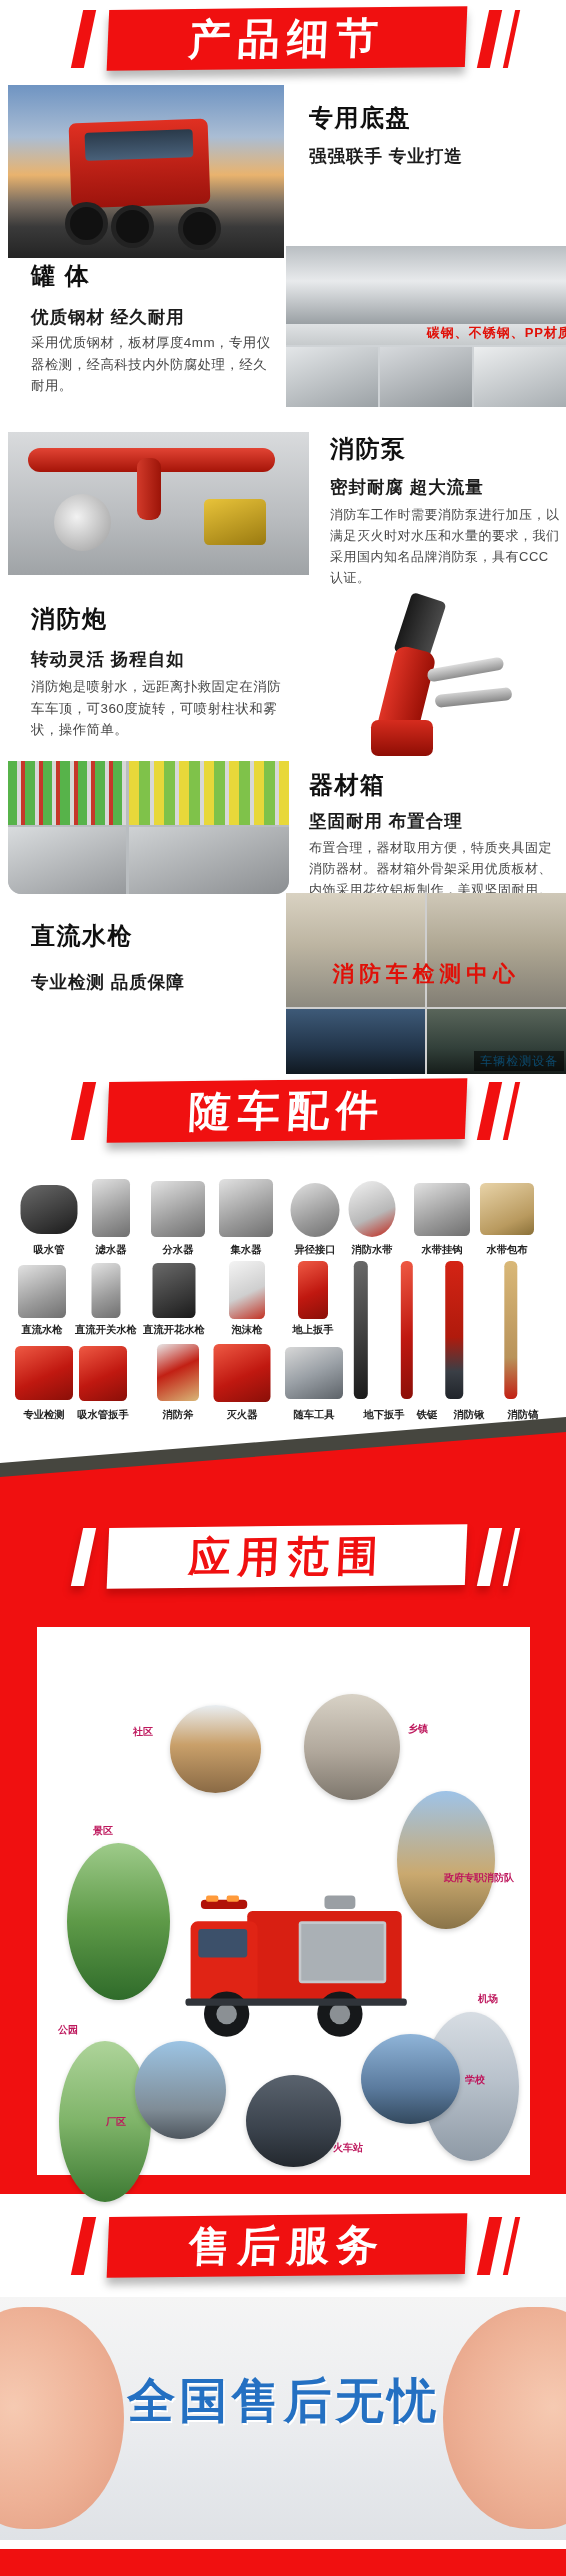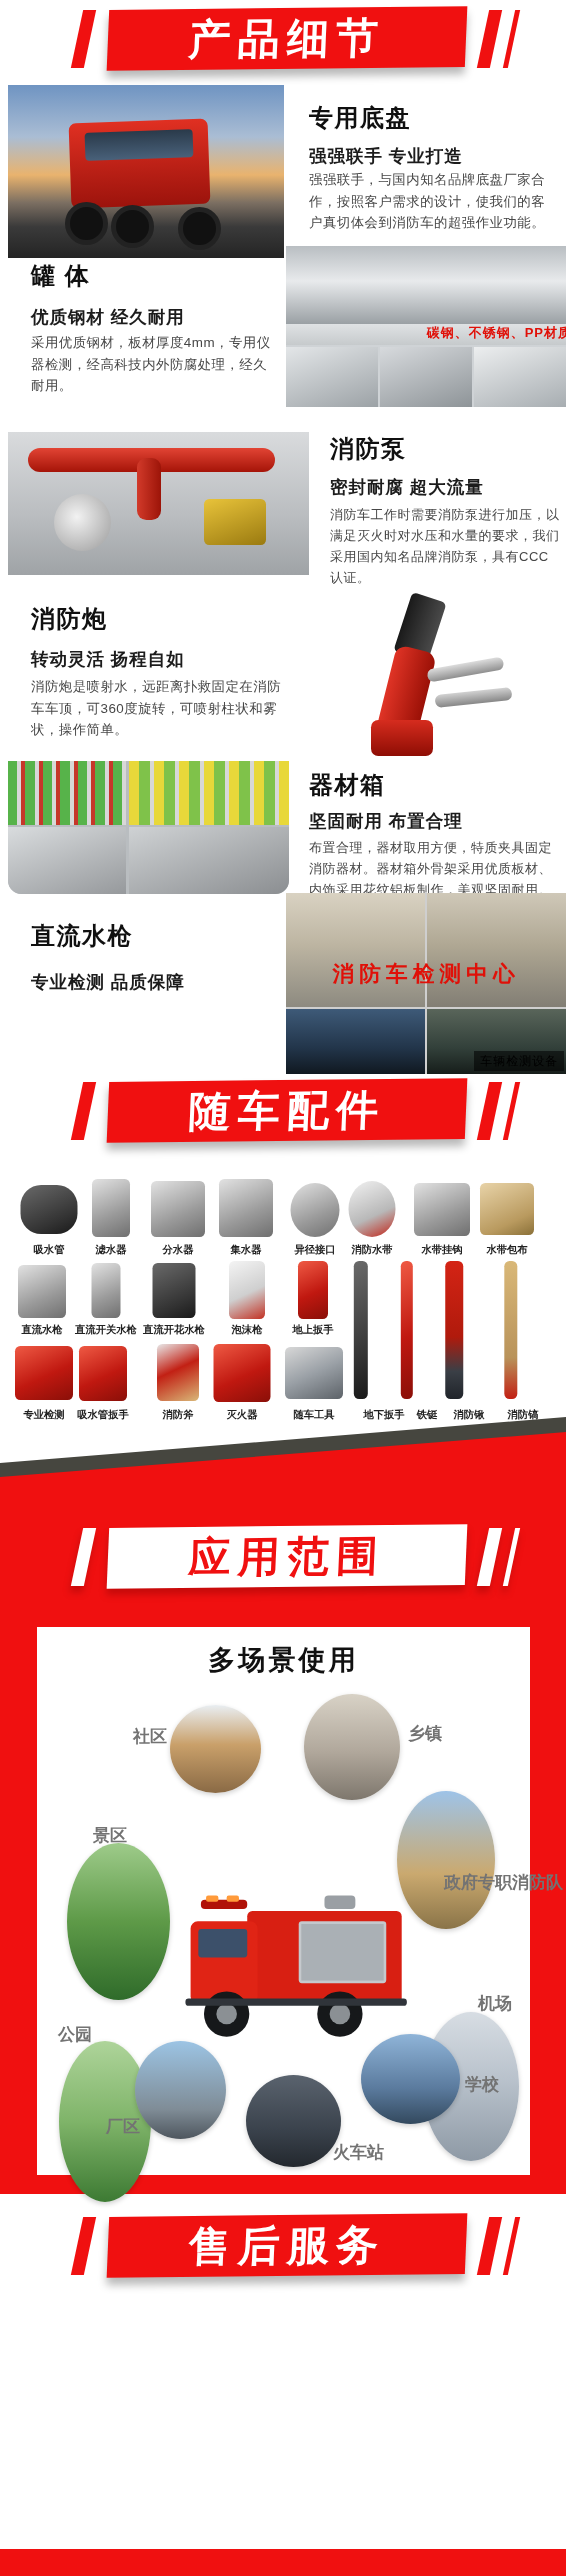--- a/index.html
+++ b/index.html
@@ -16,33 +16,33 @@
               transform:skewX(-3deg) rotate(-0.6deg);box-shadow:0 7.2px 8.2px rgba(0,0,0,.28);
               display:flex;align-items:center;justify-content:center;}
   .banner .bx span{font-size:42px;font-weight:bold;color:#fff;letter-spacing:7.2px;white-space:nowrap;}
   .banner.white .sl,.banner.white .bx{background:#ffffff;box-shadow:0 6.2px 7.2px rgba(120,0,0,.35);}
   .banner.white .bx span{color:#f01010;}
   
   .sec-title{position:absolute;font-size:24px;font-weight:bold;color:#101010;letter-spacing:1.5px;white-space:nowrap;}
   .sec-sub{position:absolute;font-size:17.5px;font-weight:bold;color:#1c1c1c;letter-spacing:1px;white-space:nowrap;}
   .sec-para{position:absolute;font-size:13.4px;color:#474747;line-height:1.62;letter-spacing:0.5px;}
   .photo{position:absolute;overflow:hidden;}
-  .ph-cap{position:absolute;right:2.6px;bottom:2.6px;background:rgba(0,0,0,.55);color:#000000;
+  .ph-cap{position:absolute;right:2.6px;bottom:2.6px;background:rgba(0,0,0,.55);color:#0c4a6e;
           font-size:12px;padding:1.5px 6.2px;letter-spacing:1px;}
   .overlay-red{position:absolute;font-weight:bold;color:#e01008;white-space:nowrap;}
   
   .part{position:absolute;border-radius:5.2px;transform:translateX(-50%);
         background:linear-gradient(155deg,#e2e2e2 0%,#9a9a9a 60%,#6f6f6f 100%);}
   .part.red{background:linear-gradient(155deg,#ef5a44 0%,#c01810 55%,#8a0f08 100%);}
   .part.dark{background:linear-gradient(155deg,#6a6a6a 0%,#333 70%,#191919 100%);}
   .part.tan{background:linear-gradient(155deg,#e8d3a8 0%,#b99a5f 70%,#8a7038 100%);}
   .plabel{position:absolute;transform:translateX(-50%);font-size:10.3px;font-weight:bold;color:#222;white-space:nowrap;}
   
   .scene{position:absolute;border-radius:50%;box-shadow:0 2.1px 5.2px rgba(0,0,0,.18);}
-  .scene-label{position:absolute;font-size:17px;font-weight:bold;color:#737373;white-space:nowrap;}
+  .scene-label{position:absolute;font-size:10px;font-weight:bold;color:#be185d;white-space:nowrap;}
   .badge-sub{position:absolute;font-size:11.3px;color:#ffe9e9;letter-spacing:0.5px;white-space:nowrap;}
 </style>
 </head>
 <body>
 
 <div id="page">
 
   <div class="banner" style="top:7.7px">
     <i class="sl l"></i>
     <div class="bx">
@@ -54,21 +54,20 @@
 
   <div class="photo" style="left:7.7px;top:85px;width:276px;height:173px;background:linear-gradient(180deg,#6f94c2 0%,#aabdd4 30%,#e9b36e 52%,#7c6f62 68%,#3a3a3a 82%,#242424 100%)">
     <div class="abs" style="left:62px;top:36px;width:139px;height:85px;background:linear-gradient(180deg,#e03022,#9c130c);border-radius:7.2px;transform:rotate(-2deg)"></div>
     <div class="abs" style="left:77px;top:46px;width:108px;height:28px;background:linear-gradient(180deg,#2a3a4a,#49617a);border-radius:4.1px;transform:rotate(-2deg)"></div>
     <div class="abs" style="left:57px;top:117px;width:33px;height:33px;background:#111;border-radius:50%;border:5.2px solid #222"></div>
     <div class="abs" style="left:103px;top:120px;width:33px;height:33px;background:#111;border-radius:50%;border:5.2px solid #222"></div>
     <div class="abs" style="left:170px;top:122px;width:33px;height:33px;background:#111;border-radius:50%;border:5.2px solid #222"></div>
   </div>
   <div class="sec-title" style="left:309px;top:102px">专用底盘</div>
   <div class="sec-sub" style="left:309px;top:144px">强强联手 专业打造</div>
-  <div class="sec-para" style="left:309px;top:169px;width:248px">强强联手，与国内知名品牌底盘厂家合作，按照客户需求的设计，使我们的客户真切体会到消防车的超强作业功能。</div>
 
   <div class="sec-title" style="left:31px;top:260px">罐 体</div>
   <div class="sec-sub" style="left:31px;top:305px">优质钢材 经久耐用</div>
   <div class="sec-para" style="left:31px;top:332px;width:248px">采用优质钢材，板材厚度4mm，专用仪器检测，经高科技内外防腐处理，经久耐用。</div>
   <div class="photo" style="left:286px;top:246px;width:281px;height:161px;background:#cfd3d6">
     <div class="abs" style="left:0;top:0;width:281px;height:78px;background:linear-gradient(180deg,#b9bec2 0%,#e8eaec 45%,#9aa0a4 100%)"></div>
     <div class="abs" style="left:0;top:78px;width:281px;height:20.6px;background:linear-gradient(180deg,#dfe2e4,#c6cacc)"></div>
     <div class="overlay-red" style="left:16px;top:78px;width:270px;font-size:13px;text-align:right;letter-spacing:1px">碳钢、不锈钢、PP材质</div>
     <div class="abs" style="left:0;top:101px;width:92px;height:60px;background:linear-gradient(160deg,#e3e6e8,#9ca2a6)"></div>
     <div class="abs" style="left:94px;top:101px;width:92px;height:60px;background:linear-gradient(160deg,#d7dadd,#8e9498)"></div>
@@ -179,21 +178,20 @@
   <div class="banner white" style="top:1526px">
     <i class="sl l"></i>
     <div class="bx">
         <span>应用范围</span>
       </div>
     <i class="sl r1"></i>
     <i class="sl r2"></i>
   </div>
 
   <div class="abs" style="left:37px;top:1627px;width:493px;height:548px;background:#ffffff"></div>
-  <div class="abs" style="left:37px;top:1642px;width:493px;text-align:center;font-size:27px;font-weight:bold;color:#111;letter-spacing:3.1px">多场景使用</div>
 
   <div class="scene" style="left:170px;top:1705px;width:91px;height:88px;background:linear-gradient(180deg,#e9eef2 0%,#c9a06a 45%,#8a6a45 100%)"></div>
   <div class="scene" style="left:304px;top:1694px;width:96px;height:106px;background:linear-gradient(180deg,#d8d2c6 0%,#b0a79b 55%,#7e776d 100%)"></div>
   <div class="scene" style="left:397px;top:1791px;width:98px;height:138px;background:linear-gradient(180deg,#9ec3e8 0%,#caa96f 60%,#8a7448 100%)"></div>
   <div class="scene" style="left:67px;top:1843px;width:103px;height:157px;background:linear-gradient(180deg,#9ecb8a 0%,#5e9a48 50%,#2f6b2a 100%)"></div>
   <div class="scene" style="left:423px;top:2012px;width:96px;height:149px;background:linear-gradient(180deg,#d7dde3 0%,#b9c2cc 45%,#8e99a5 100%)"></div>
   <div class="scene" style="left:59px;top:2041px;width:92px;height:161px;background:linear-gradient(180deg,#aed49a 0%,#7fb469 50%,#3d7a33 100%)"></div>
   <div class="scene" style="left:135px;top:2041px;width:91px;height:98px;background:linear-gradient(180deg,#9cc4e4 0%,#7f8c96 70%,#4e565e 100%)"></div>
   <div class="scene" style="left:246px;top:2075px;width:95px;height:92px;background:linear-gradient(180deg,#5a636e 0%,#3a424c 60%,#23282e 100%)"></div>
   <div class="scene" style="left:361px;top:2034px;width:99px;height:90px;background:linear-gradient(180deg,#8fb4d8 0%,#5b7b9e 60%,#33495e 100%)"></div>
@@ -227,20 +225,25 @@
 
   <div class="banner" style="top:2215px">
     <i class="sl l"></i>
     <div class="bx">
         <span>售后服务</span>
       </div>
     <i class="sl r1"></i>
     <i class="sl r2"></i>
   </div>
 
+  <div class="abs" style="left:0;top:2297px;width:567px;height:243px;background:linear-gradient(180deg,#f5f5f5 0%,#e9ebee 60%,#dfe2e6 100%);overflow:hidden">
+    <div class="abs" style="left:-46px;top:10.3px;width:170px;height:222px;background:radial-gradient(ellipse at 35% 45%,#f6cab2 0%,#eeb196 55%,#e09a7e 100%);border-radius:45% 55% 55% 45%"></div>
+    <div class="abs" style="left:443px;top:10.3px;width:170px;height:222px;background:radial-gradient(ellipse at 65% 45%,#f6cab2 0%,#eeb196 55%,#e09a7e 100%);border-radius:55% 45% 45% 55%"></div>
+    <div class="abs" style="left:0;top:72px;width:567px;text-align:center;font-size:48px;font-weight:bold;color:#2470c2;letter-spacing:4.1px;text-shadow:1.5px 1.5px 0 #ffffff">全国售后无忧</div>
+  </div>
 
   <div class="abs" style="left:0;top:2549px;width:567px;height:154px;background:#f01010"></div>
 
   <svg class="abs" style="left:54px;top:2574px" width="34" height="43" viewBox="0 0 60 70">
     <path d="M30 3 L55 11 V36 C55 54 42 63 30 67 C18 63 5 54 5 36 V11 Z" fill="none" stroke="#fff" stroke-width="5"></path>
     <text x="30" y="46" font-size="30" fill="#fff" text-anchor="middle" font-weight="bold">正</text>
   </svg>
 
   <svg class="abs" style="left:219px;top:2574px" width="34" height="43" viewBox="0 0 60 70">
     <path d="M30 3 L55 11 V36 C55 54 42 63 30 67 C18 63 5 54 5 36 V11 Z" fill="none" stroke="#fff" stroke-width="5"></path>

